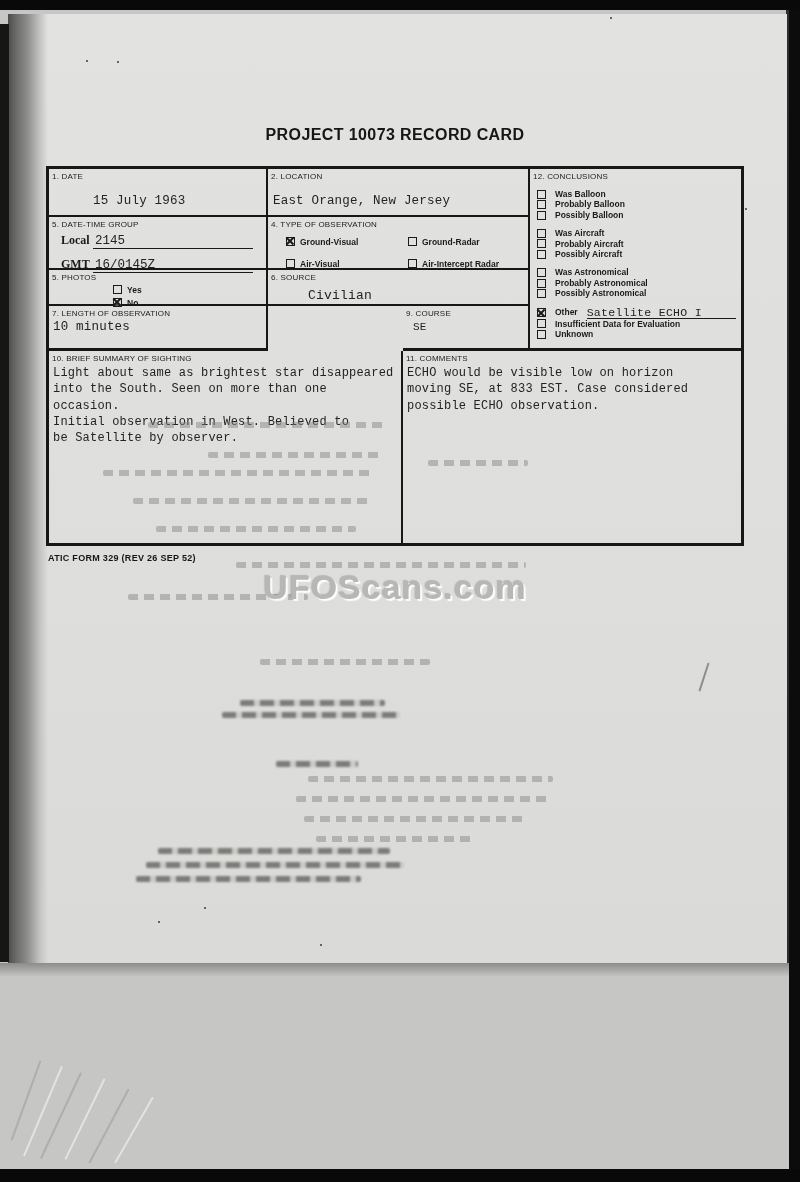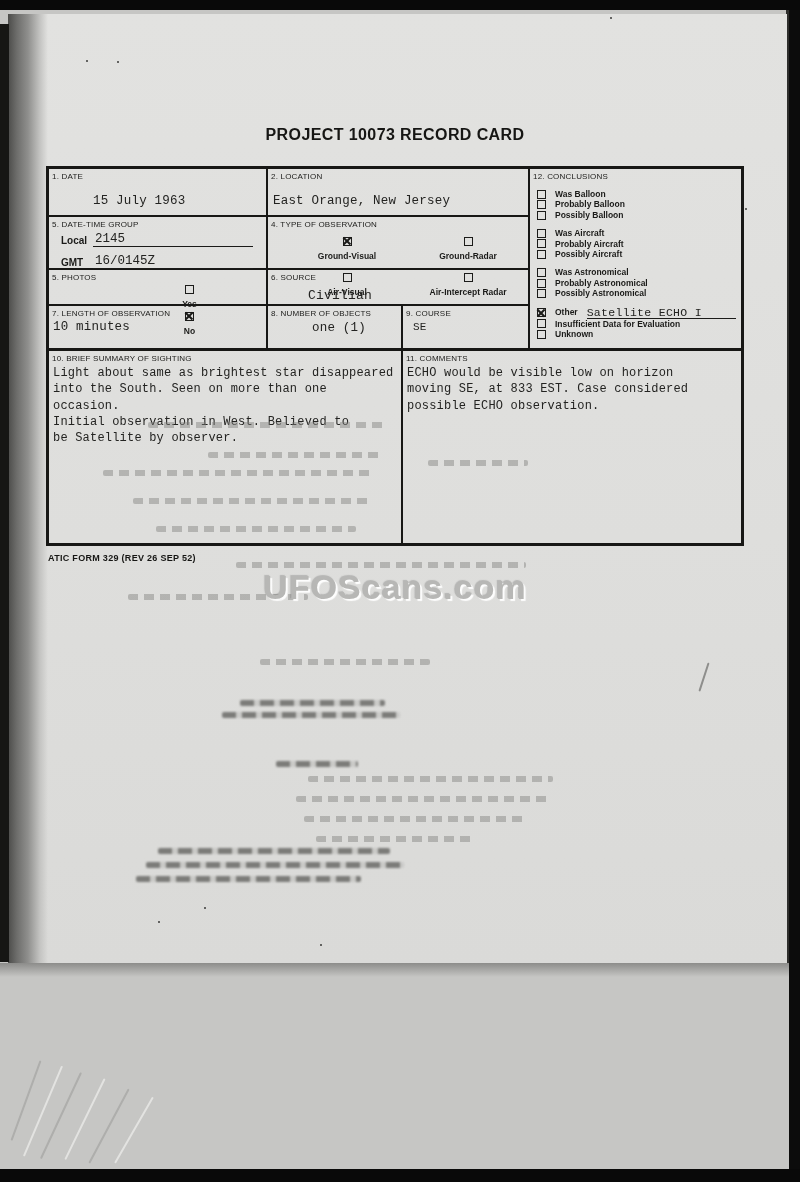--- a/index.html
+++ b/index.html
@@ -53,25 +53,25 @@
   .v-source{margin:6px 0 0 40px;font-size:13px;}
   .v-length{margin:2px 0 0 4px;font-size:12.5px;}
   .v-number{margin:3px 0 0 44px;font-size:12.5px;}
   .v-course{margin:3px 0 0 10px;font-size:11px;}
   .sum-text{margin:2px 2px 0 4px;line-height:16.3px;}
 
   .cb{display:inline-block;width:7px;height:7px;border:1.4px solid #1b1b19;position:relative;flex:none;background:rgba(225,225,223,.3);}
   .cb.checked::before,.cb.checked::after{content:"";position:absolute;left:-2px;top:2.4px;width:10px;height:1.7px;background:#1b1b19;}
   .cb.checked::before{transform:rotate(45deg);}
   .cb.checked::after{transform:rotate(-45deg);}
-  .opt{display:flex;align-items:center;gap:5px;font-size:8.5px;font-weight:bold;color:#1b1b19;flex-direction:column;}
+  .opt{display:flex;gap:5px;font-size:8.5px;font-weight:bold;color:#1b1b19;}
 
   .dtg-row{display:flex;align-items:flex-end;margin:4px 0 0 12px;}
   .dtg-row + .dtg-row{margin-top:8px;}
-  .dtg-lab{font-size:10px;font-weight:bold;color:#1b1b19;width:32px;padding-bottom:1px;}
+  .dtg-lab{font-size:12px;font-weight:bold;color:#1b1b19;width:32px;padding-bottom:1px;font-family:Liberation Serif, serif;}
   .dtg-line{border-bottom:1.6px solid #1b1b19;width:158px;font-family:"Liberation Mono","DejaVu Sans Mono",monospace;
             font-size:12.5px;line-height:13px;color:#232321;padding-left:2px;}
 
   .type-opts{display:grid;grid-template-columns:122px auto;row-gap:12px;margin:8px 0 0 18px;}
   .photos-opts{margin:3px 0 0 64px;display:flex;flex-direction:column;gap:3px;}
 
   .concl-list{padding:0 3px 0 7px;}
   .cgroup{margin-top:8px;}
   .citem{display:flex;align-items:center;gap:9px;font-size:8.5px;font-weight:bold;color:#1b1b19;line-height:10.4px;}
   .other-val{font-family:"Liberation Mono","DejaVu Sans Mono",monospace;font-size:11.5px;font-weight:normal;
@@ -231,24 +231,20 @@
       <div class="cell c-source">
         <div class="flabel">6. SOURCE</div>
         <div class="typed v-source">Civilian</div>
       </div>
 
       <div class="cell c-length thick-b">
         <div class="flabel">7. LENGTH OF OBSERVATION</div>
         <div class="typed v-length">10 minutes</div>
       </div>
 
-      <div class="cell c-number thick-b">
-        <div class="flabel">8. NUMBER OF OBJECTS</div>
-        <div class="typed v-number">one (1)</div>
-      </div>
 
       <div class="cell c-course thick-b">
         <div class="flabel">9. COURSE</div>
         <div class="typed v-course">SE</div>
       </div>
 
       <div class="cell c-summary">
         <div class="flabel">10. BRIEF SUMMARY OF SIGHTING</div>
         <div class="typed sum-text">Light about same as brightest star disappeared
 into the South. Seen on more than one occasion.

